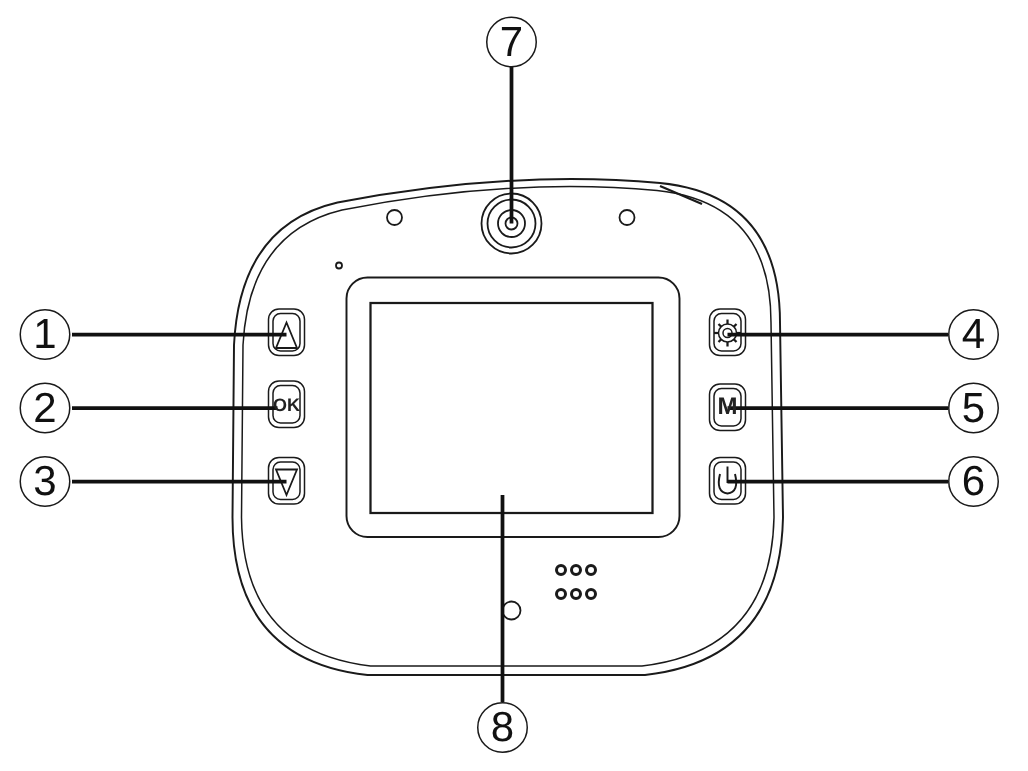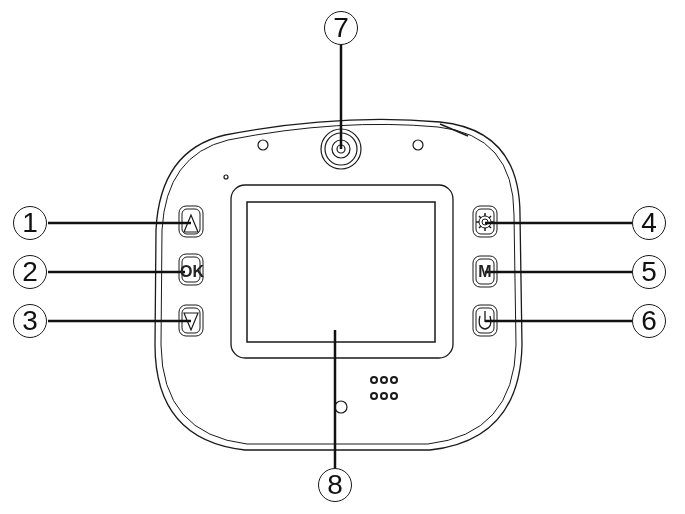--- a/index.html
+++ b/index.html
@@ -101,21 +101,21 @@
         <line x1="48" y1="321" x2="191" y2="321"></line>
         <line x1="485" y1="223" x2="632" y2="223"></line>
         <line x1="485" y1="272" x2="632" y2="272"></line>
         <line x1="485" y1="321" x2="632" y2="321"></line>
         <line x1="341" y1="44" x2="341" y2="149"></line>
         <line x1="335" y1="330" x2="335" y2="468"></line>
       </g>
     </g>
   </svg>
 
-  <div class="btn-glyph" style="left:180px; top:264px; width:22px; font-size:16px;">OK</div>
+  <div class="btn-glyph" style="left:180px; top:264px; width:22px; font-size:12px;">OK</div>
   <div class="btn-glyph" style="left:474px; top:264px; width:22px; font-size:16px;">M</div>
 
   <div class="callout-num" style="left:13px; top:206px;">1</div>
   <div class="callout-num" style="left:13px; top:255px;">2</div>
   <div class="callout-num" style="left:13px; top:304px;">3</div>
   <div class="callout-num" style="left:632px; top:206px;">4</div>
   <div class="callout-num" style="left:632px; top:255px;">5</div>
   <div class="callout-num" style="left:632px; top:304px;">6</div>
   <div class="callout-num" style="left:324px; top:11px;">7</div>
   <div class="callout-num" style="left:318px; top:468px;">8</div>

